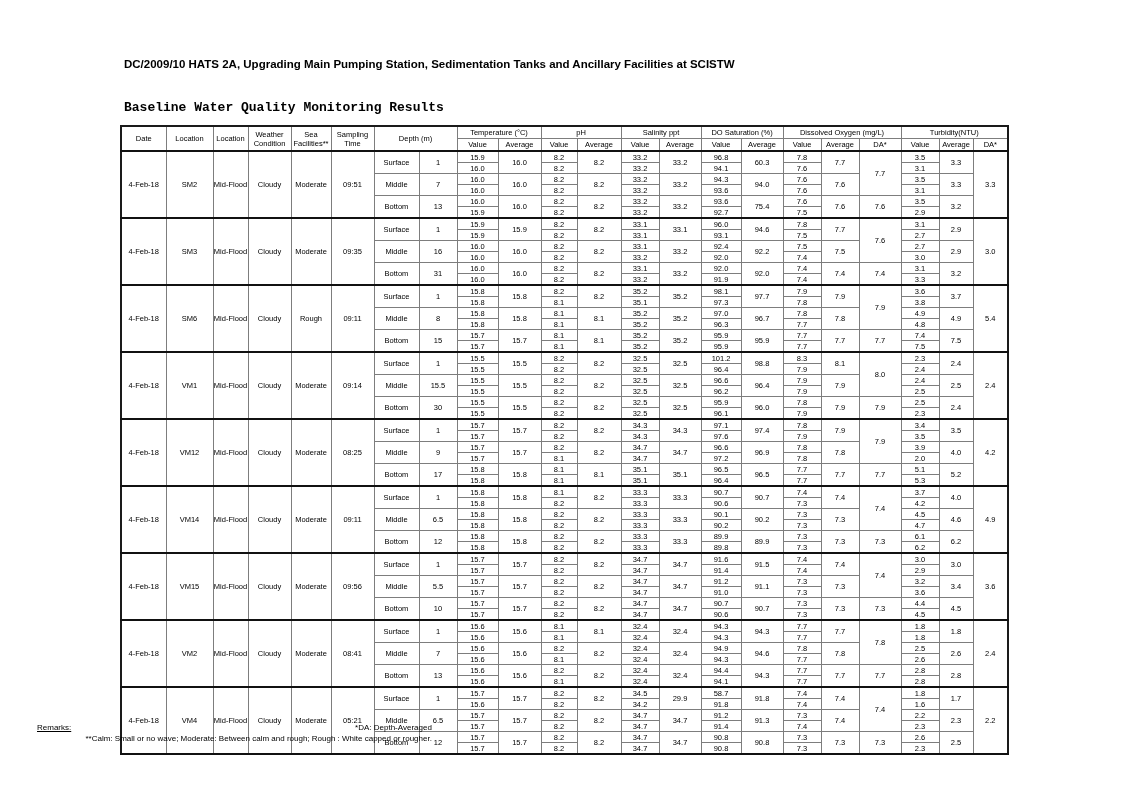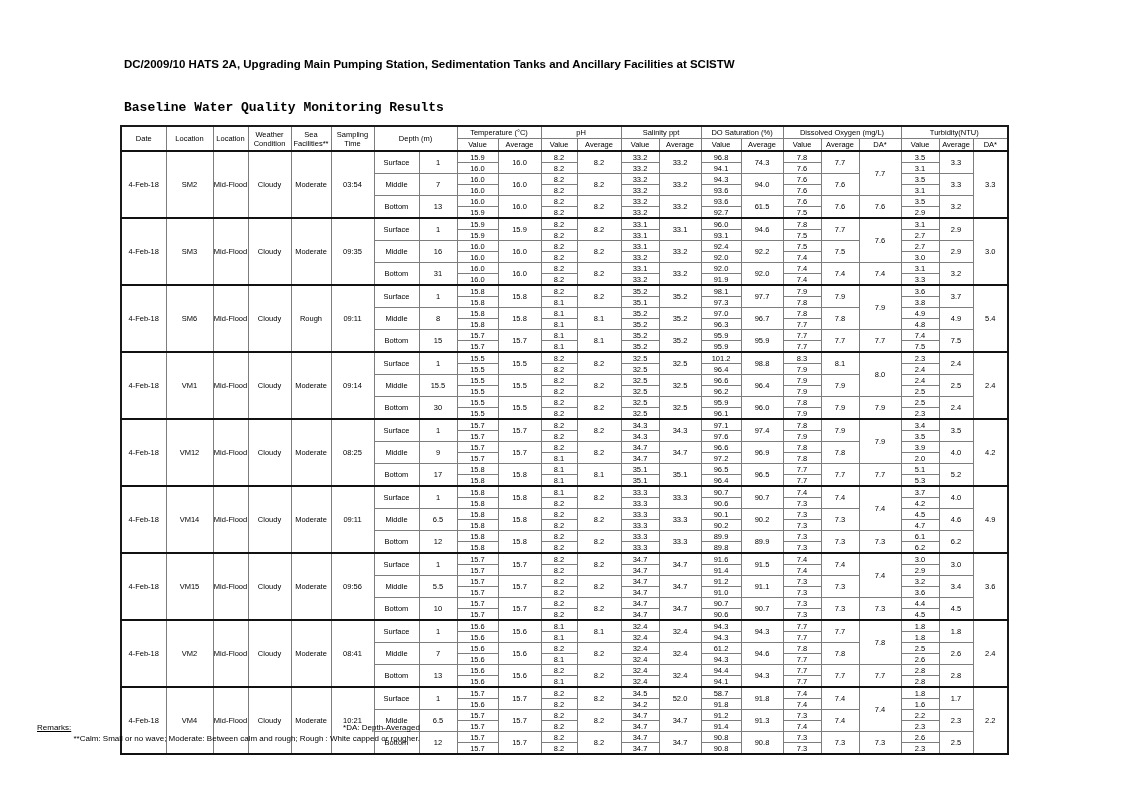--- a/index.html
+++ b/index.html
@@ -28,21 +28,21 @@
     font-weight:normal;
   }
   .wq-table thead{border-bottom:2px solid #111;}
   .wq-table thead th{height:11px;font-size:7.5px;line-height:9px;}
   .wq-table tbody{border-top:2px solid #111;border-bottom:2px solid #111;}
   .wq-table td.vrow{height:10px;}
   .remarks{
     position:absolute;left:37px;top:722px;
     font-size:8px;line-height:11px;
   }
-  .remarks .rlabel{display:inline-block;vertical-align:top;text-decoration:underline;}
+  .remarks .rlabel{display:inline-block;vertical-align:top;margin-right:12px;text-decoration:underline;}
   .remarks .rlines{display:inline-block;vertical-align:top;text-align:right;}
 </style>
 </head>
 <body>
 
 <div class="doc-title">DC/2009/10 HATS 2A, Upgrading Main Pumping Station, Sedimentation Tanks and Ancillary Facilities at SCISTW</div>
 <div class="doc-subtitle">Baseline Water Quality Monitoring Results</div>
 
 <table class="wq-table">
   <colgroup>
@@ -102,31 +102,31 @@
         <th>DA*</th>
       </tr>
     </thead>
 <tbody>
       <tr>
         <td rowspan="6">4-Feb-18</td>
         <td rowspan="6">SM2</td>
         <td rowspan="6">Mid-Flood</td>
         <td rowspan="6">Cloudy</td>
         <td rowspan="6">Moderate</td>
-        <td rowspan="6">03:54</td>
+        <td rowspan="6">09:51</td>
         <td rowspan="2">Surface</td>
         <td rowspan="2">1</td>
         <td class="vrow">15.9</td>
         <td rowspan="2">16.0</td>
         <td class="vrow">8.2</td>
         <td rowspan="2">8.2</td>
         <td class="vrow">33.2</td>
         <td rowspan="2">33.2</td>
         <td class="vrow">96.8</td>
-        <td rowspan="2">74.3</td>
+        <td rowspan="2">60.3</td>
         <td class="vrow">7.8</td>
         <td rowspan="2">7.7</td>
         <td rowspan="4">7.7</td>
         <td class="vrow">3.5</td>
         <td rowspan="2">3.3</td>
         <td rowspan="6">3.3</td>
       </tr>
       <tr>
         <td class="vrow">16.0</td>
         <td class="vrow">8.2</td>
@@ -162,21 +162,21 @@
       <tr>
         <td rowspan="2">Bottom</td>
         <td rowspan="2">13</td>
         <td class="vrow">16.0</td>
         <td rowspan="2">16.0</td>
         <td class="vrow">8.2</td>
         <td rowspan="2">8.2</td>
         <td class="vrow">33.2</td>
         <td rowspan="2">33.2</td>
         <td class="vrow">93.6</td>
-        <td rowspan="2">61.5</td>
+        <td rowspan="2">75.4</td>
         <td class="vrow">7.6</td>
         <td rowspan="2">7.6</td>
         <td rowspan="2">7.6</td>
         <td class="vrow">3.5</td>
         <td rowspan="2">3.2</td>
       </tr>
       <tr>
         <td class="vrow">15.9</td>
         <td class="vrow">8.2</td>
         <td class="vrow">33.2</td>
@@ -718,21 +718,21 @@
       </tr>
       <tr>
         <td rowspan="2">Middle</td>
         <td rowspan="2">7</td>
         <td class="vrow">15.6</td>
         <td rowspan="2">15.6</td>
         <td class="vrow">8.2</td>
         <td rowspan="2">8.2</td>
         <td class="vrow">32.4</td>
         <td rowspan="2">32.4</td>
-        <td class="vrow">61.2</td>
+        <td class="vrow">94.9</td>
         <td rowspan="2">94.6</td>
         <td class="vrow">7.8</td>
         <td rowspan="2">7.8</td>
         <td class="vrow">2.5</td>
         <td rowspan="2">2.6</td>
       </tr>
       <tr>
         <td class="vrow">15.6</td>
         <td class="vrow">8.1</td>
         <td class="vrow">32.4</td>
@@ -766,29 +766,29 @@
         <td class="vrow">2.8</td>
       </tr>
     </tbody>
     <tbody>
       <tr>
         <td rowspan="6">4-Feb-18</td>
         <td rowspan="6">VM4</td>
         <td rowspan="6">Mid-Flood</td>
         <td rowspan="6">Cloudy</td>
         <td rowspan="6">Moderate</td>
-        <td rowspan="6">10:21</td>
+        <td rowspan="6">05:21</td>
         <td rowspan="2">Surface</td>
         <td rowspan="2">1</td>
         <td class="vrow">15.7</td>
         <td rowspan="2">15.7</td>
         <td class="vrow">8.2</td>
         <td rowspan="2">8.2</td>
         <td class="vrow">34.5</td>
-        <td rowspan="2">52.0</td>
+        <td rowspan="2">29.9</td>
         <td class="vrow">58.7</td>
         <td rowspan="2">91.8</td>
         <td class="vrow">7.4</td>
         <td rowspan="2">7.4</td>
         <td rowspan="4">7.4</td>
         <td class="vrow">1.8</td>
         <td rowspan="2">1.7</td>
         <td rowspan="6">2.2</td>
       </tr>
       <tr>

